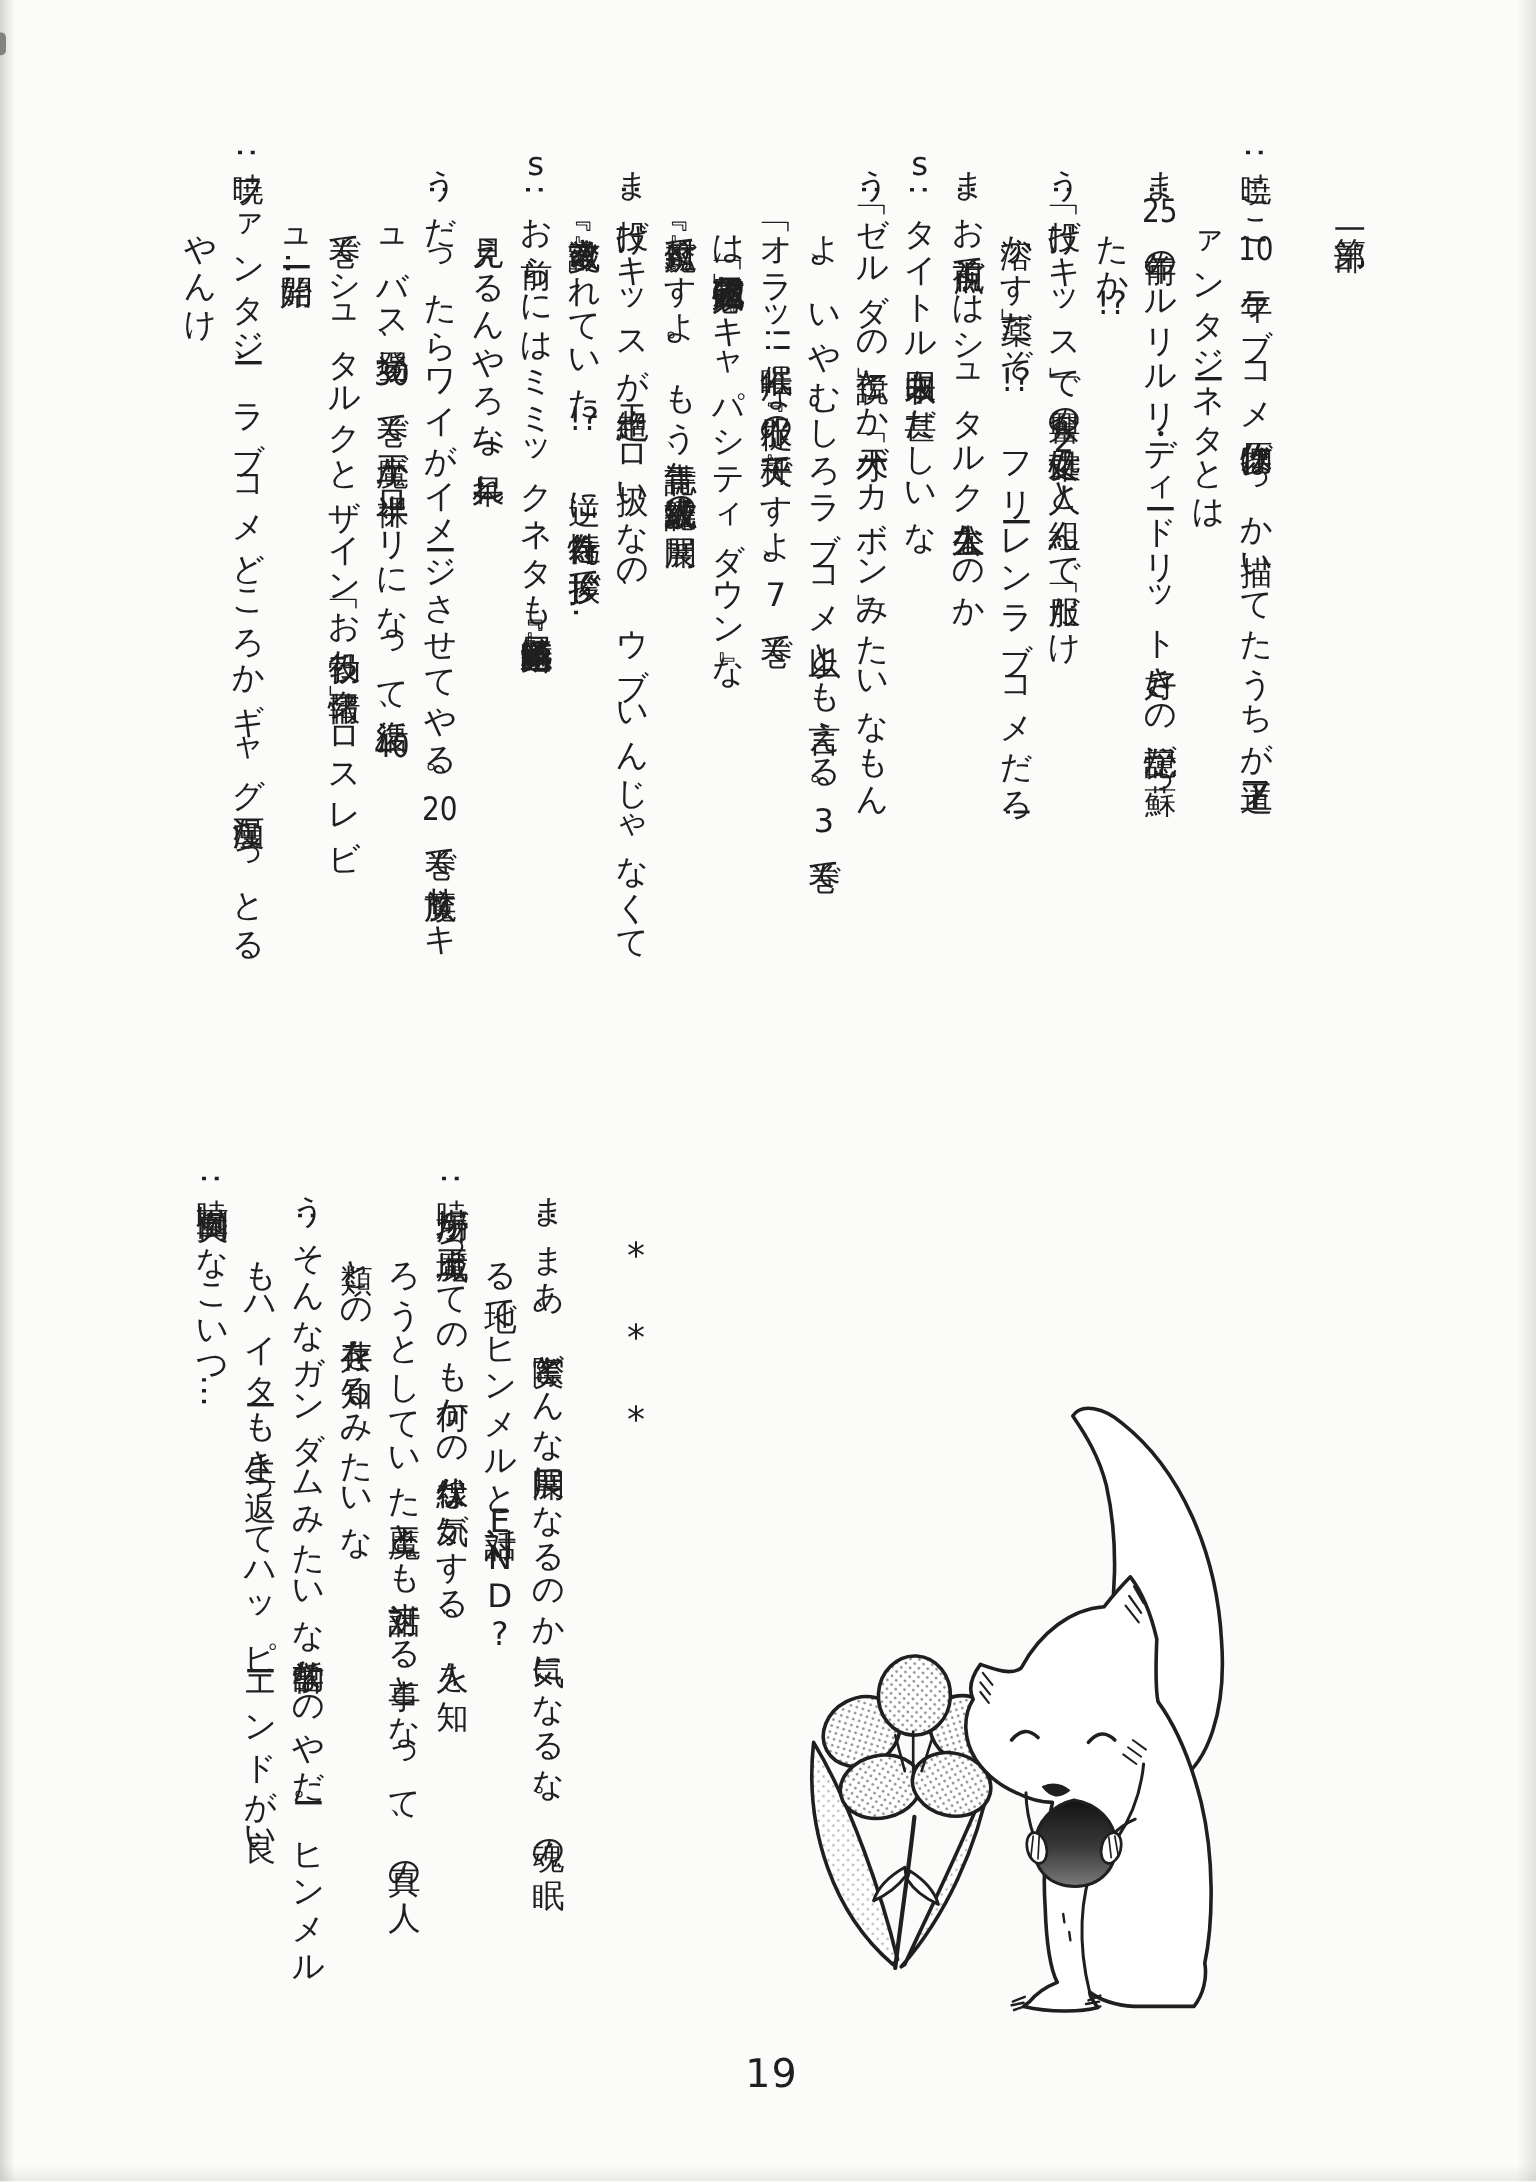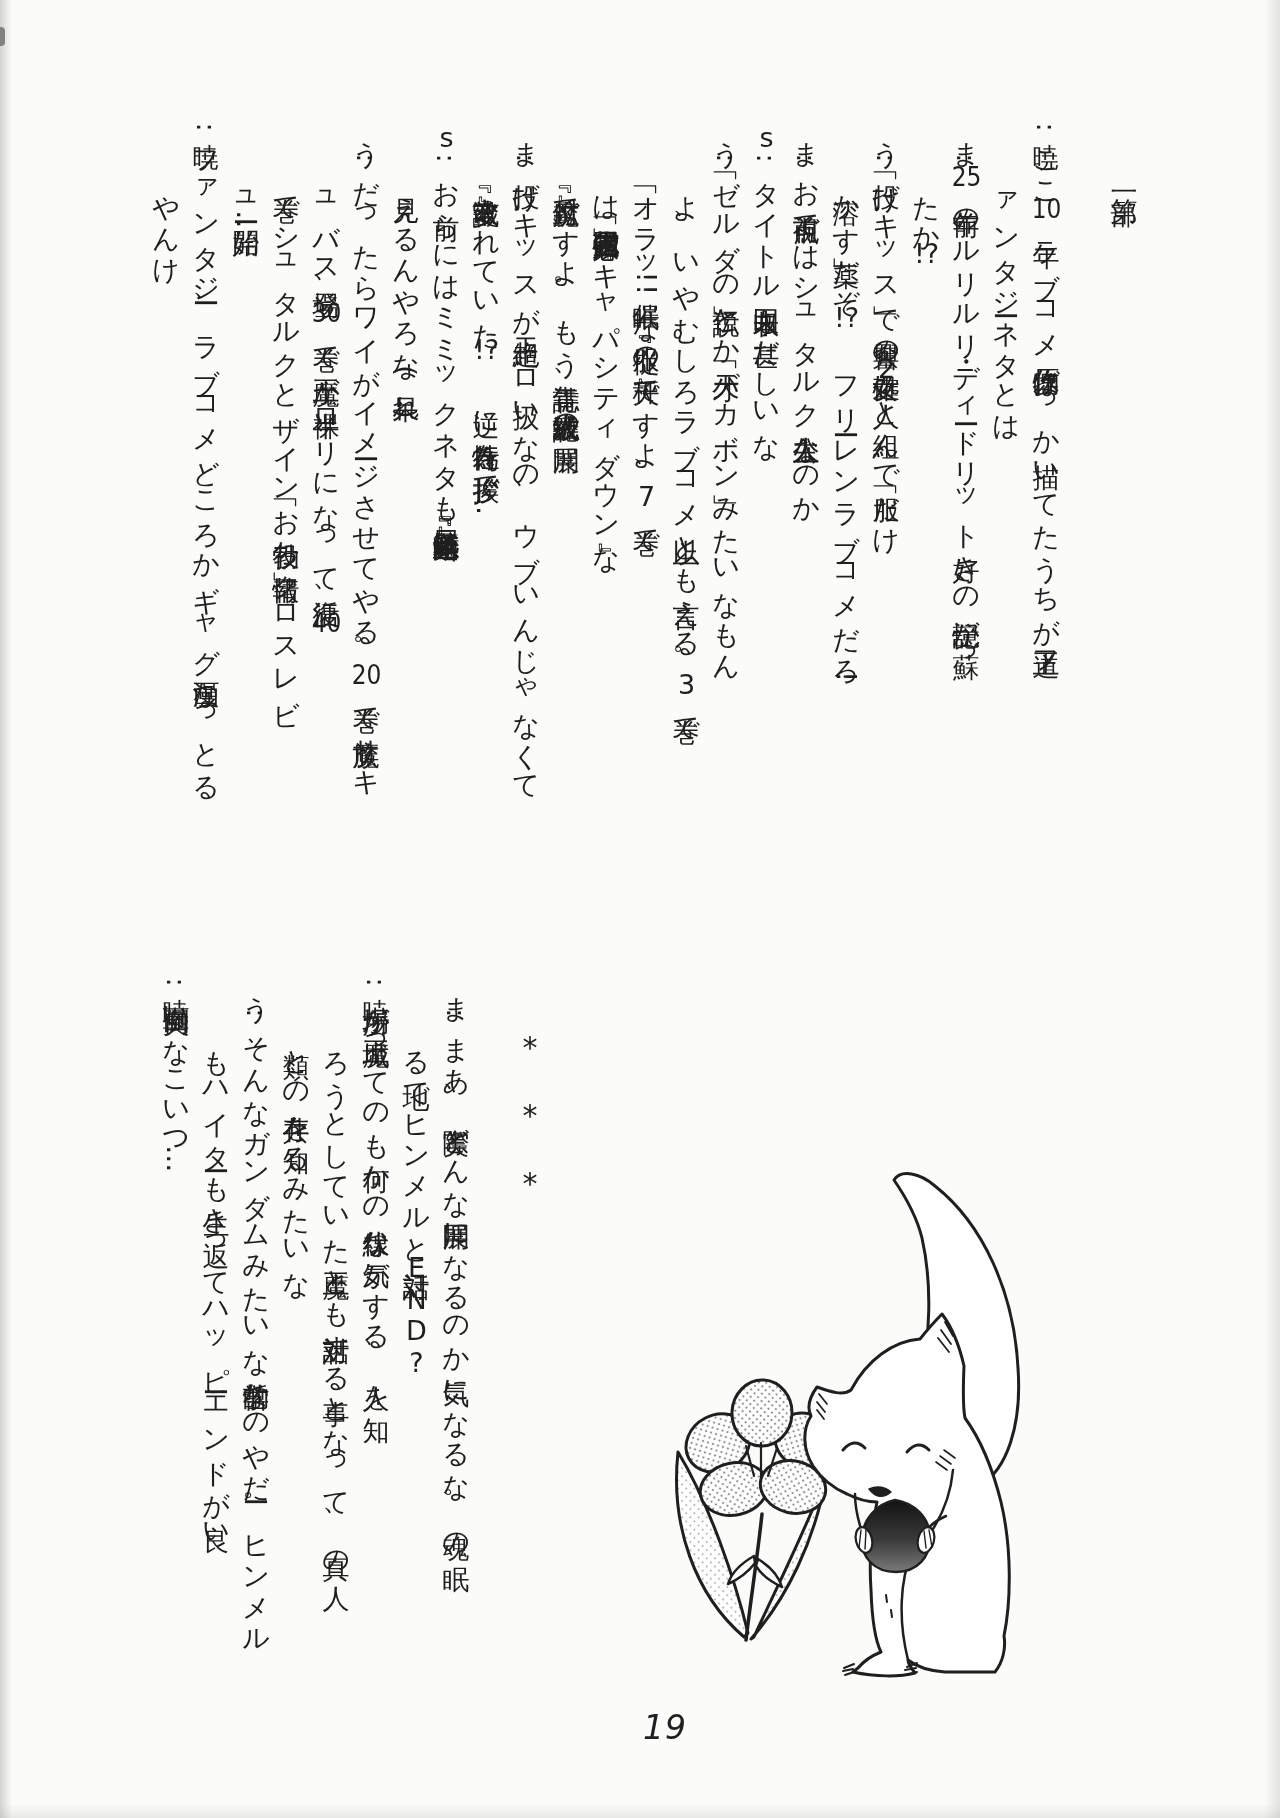--- a/index.html
+++ b/index.html
@@ -35,22 +35,22 @@
   .tcol.ind { padding-top:55px; }
   .tcy { -webkit-text-combine:horizontal; text-combine-upright:all; }
   .up  { text-orientation:upright; }
 
   .separator {
     position:absolute; left:514px; top:1030px; width:32px;
     display:flex; flex-direction:column; align-items:center; gap:33px;
     font-size:30px; color:#1f1f1f;
   }
   .pageno {
-    position:absolute; left:643px; top:1708px;
-    font-size:33px; letter-spacing:1px; color:#1f1f1f;font-style:italic;
+    position:absolute; left:621px; top:1708px;
+    font-size:33px; letter-spacing:1px; color:#1f1f1f;
   }
   .illo { position:absolute; left:555px; top:1140px; }
 </style>
 </head>
 <body>
 
 <div class="page">
   <div class="edge-left"></div>
   <div class="edge-right"></div>
   <div class="edge-bottom"></div>

